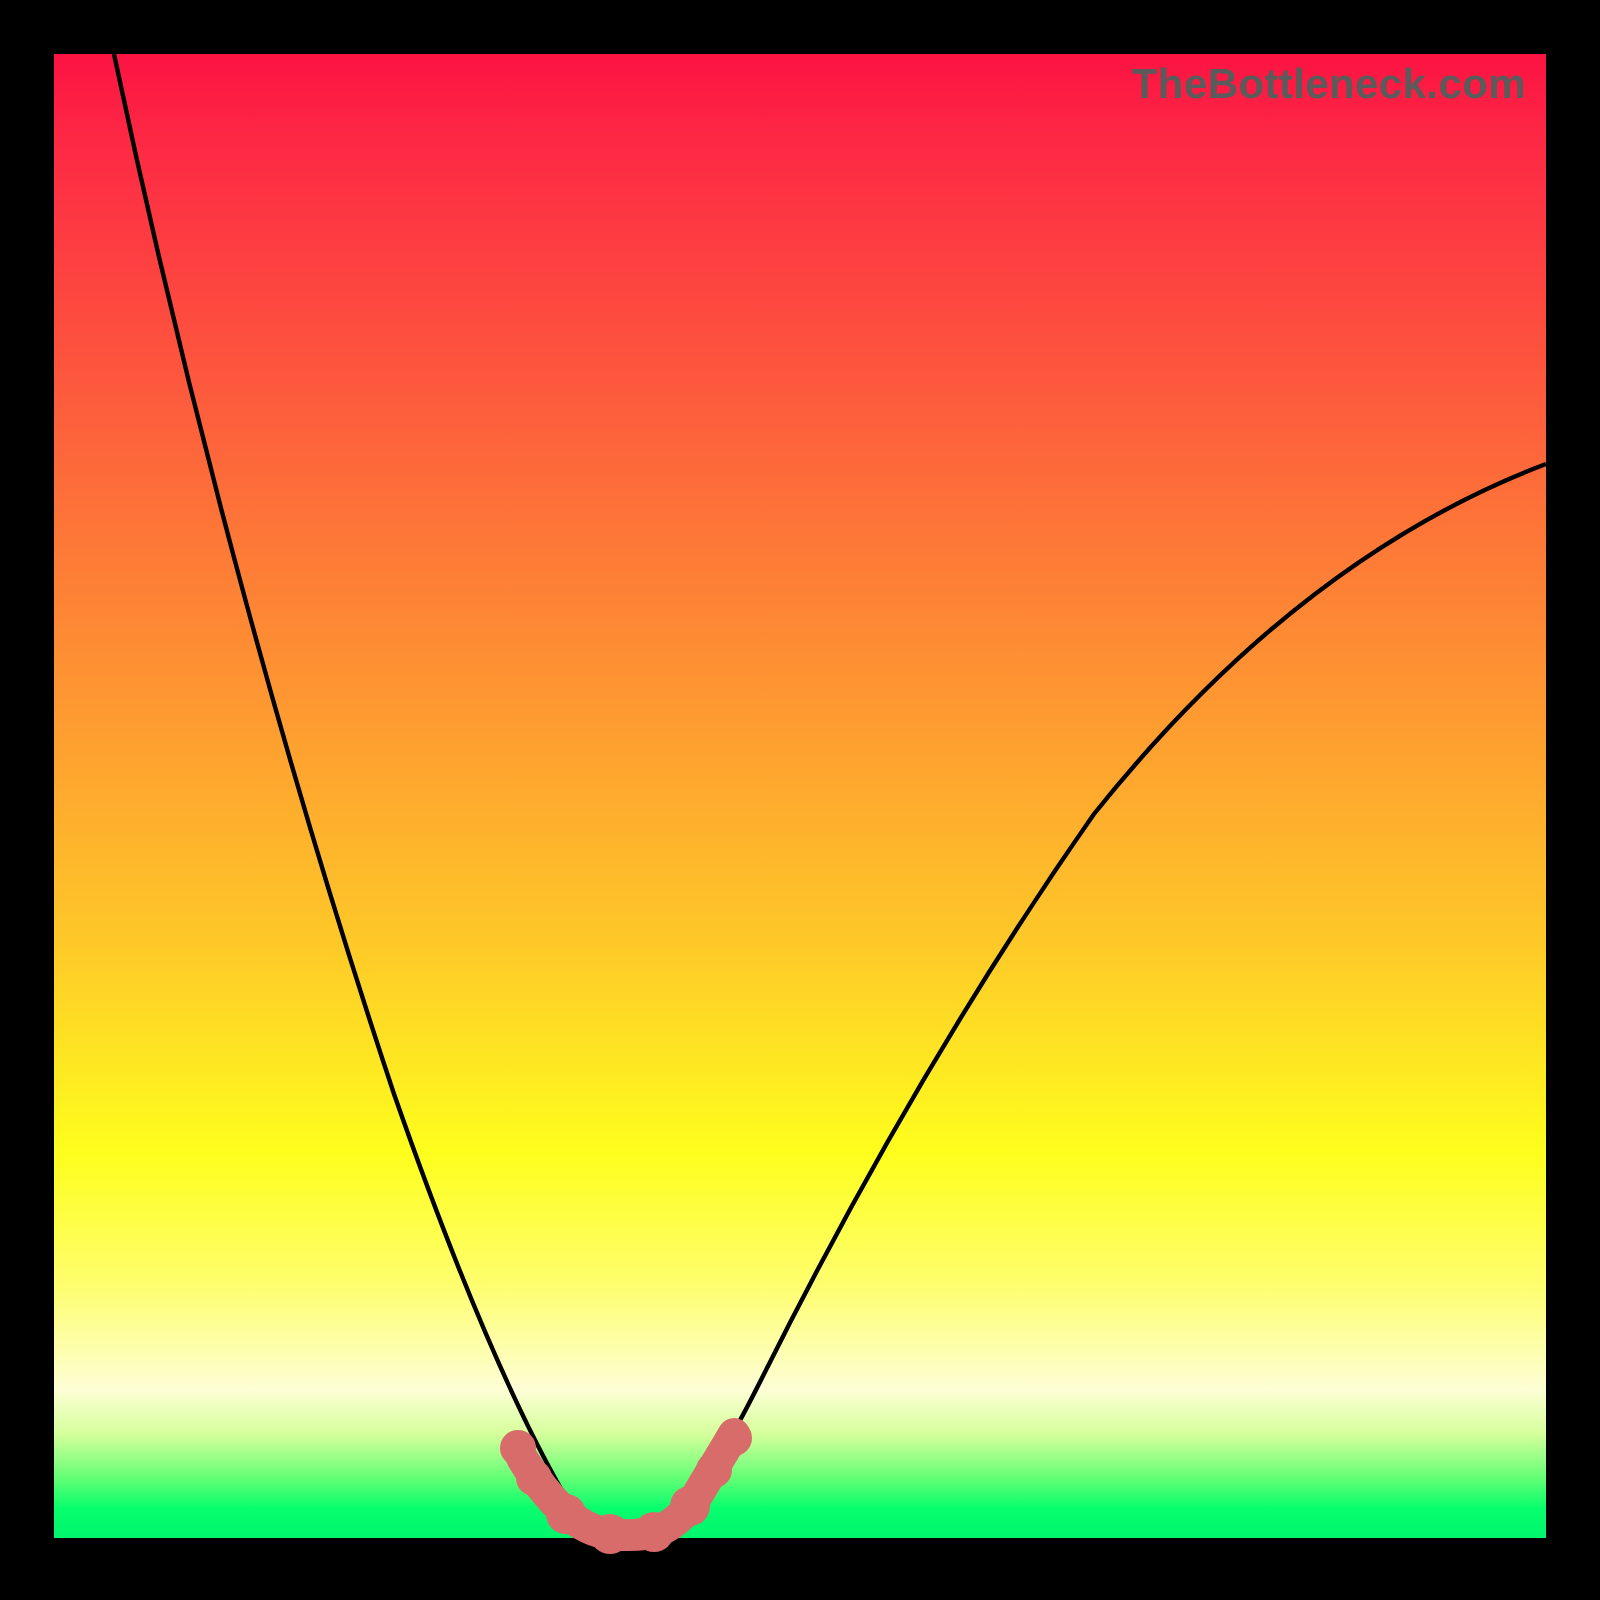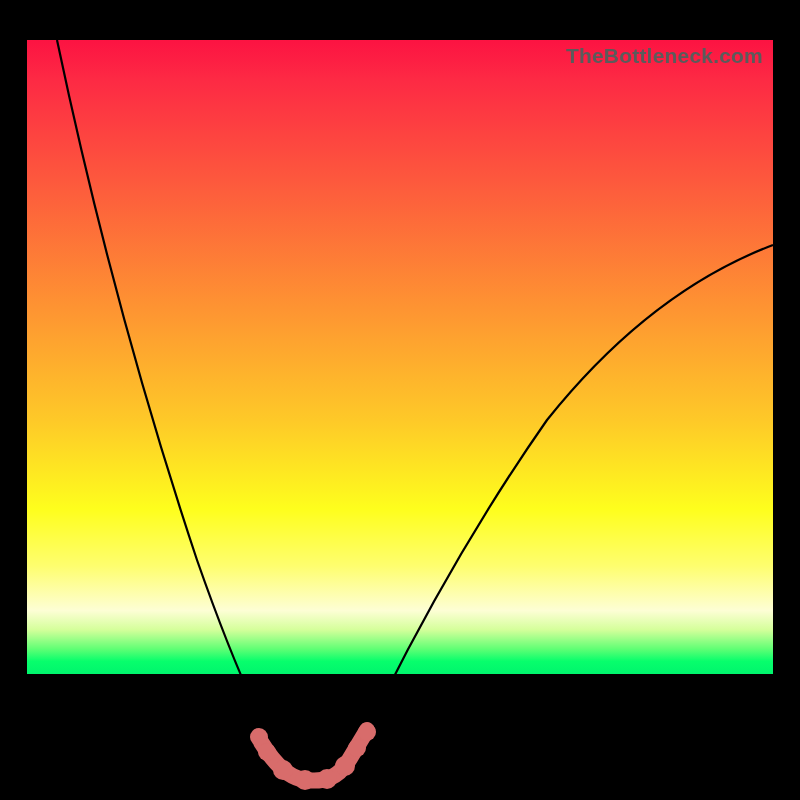--- a/index.html
+++ b/index.html
@@ -15,23 +15,23 @@
     position: absolute;
     left: 0;
     top: 0;
     width: 800px;
     height: 800px;
     background: #000000;
   }
   .plot {
     position: absolute;
     left: 27px;
-    top: 40px;
+    top: 27px;
     width: 746px;
-    height: 634px;
+    height: 742px;
     
     background: linear-gradient(
       to bottom,
       #fc1342 0%,
       #fd2944 6%,
       #fd5e3c 24%,
       #fe9332 42%,
       #fec928 60%,
       #fefe1d 74%,
       #fefe6f 83%,

